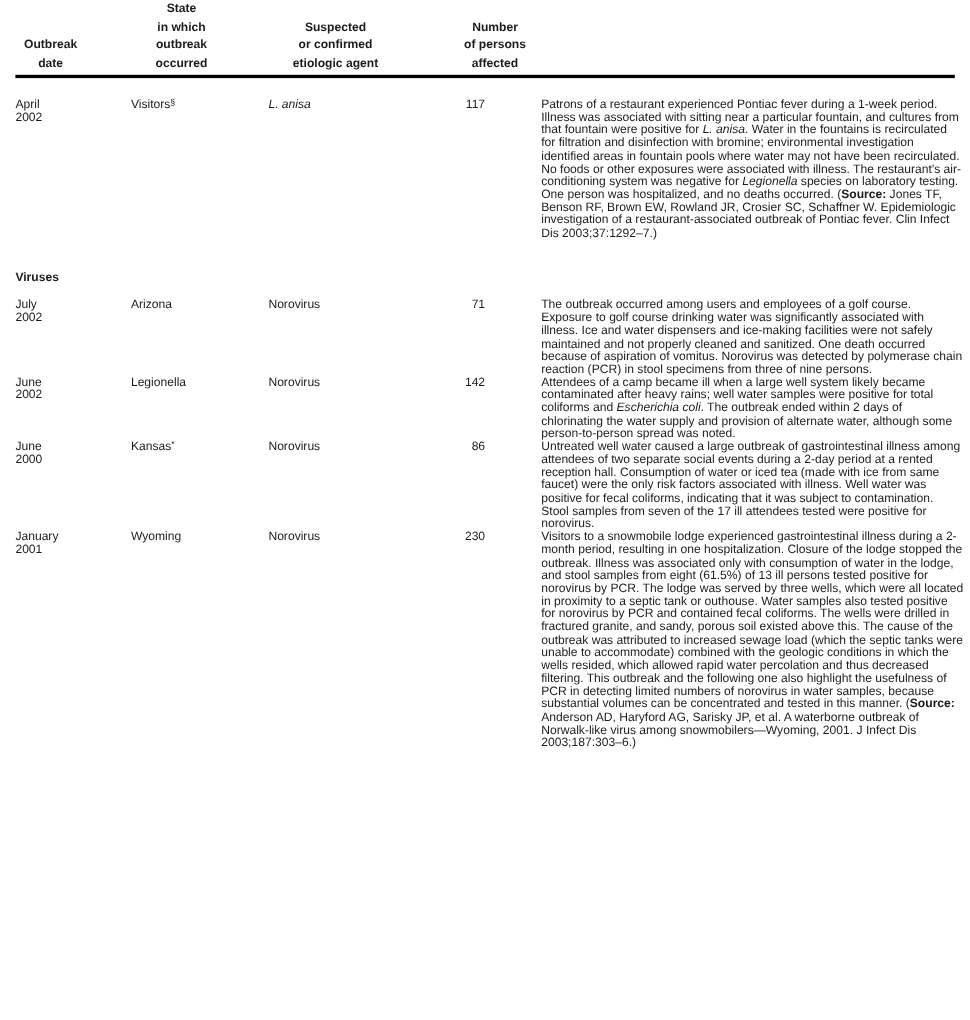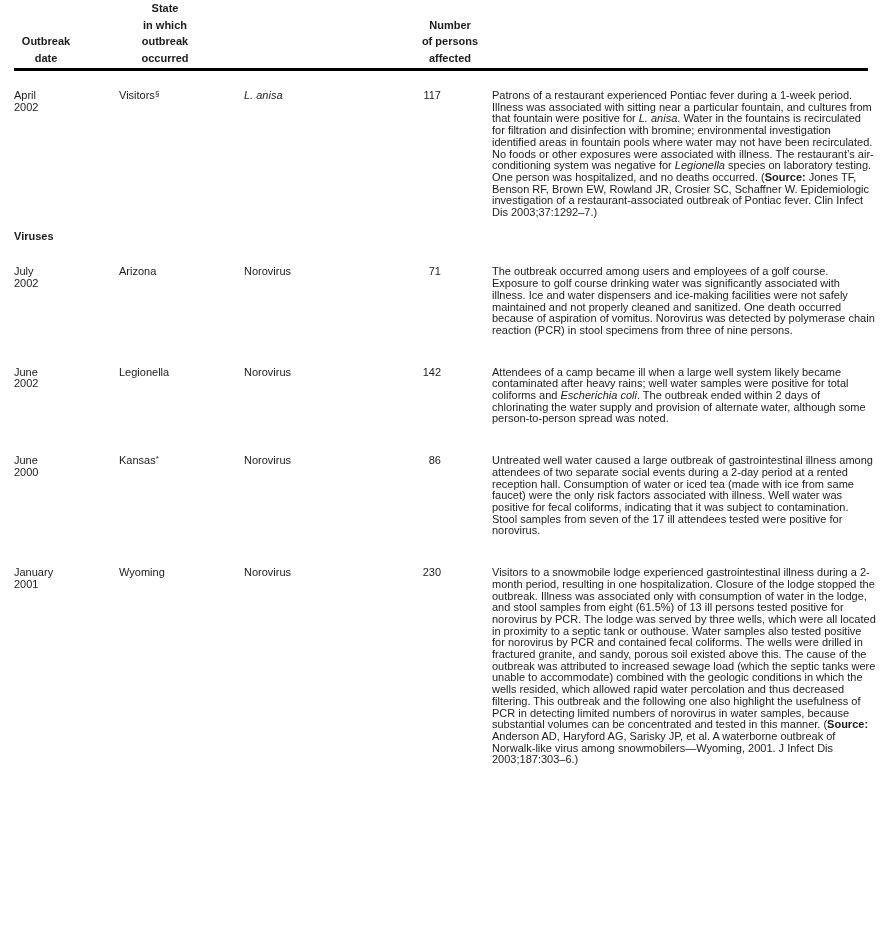--- a/index.html
+++ b/index.html
@@ -49,52 +49,54 @@
   
   .tbody {
     font-size: 11px;
     line-height: 11.7px;
   }
   .row {
     display: grid;
     grid-template-columns: 105px 125px 151px 51px 1fr;
     padding-left: 14px;
     padding-right: 6px;
-    margin-top: 30px;
   }
   .row.first { margin-top: 19px; }
-  .row.after-section { margin-top: 24px; }
+  .row.after-section { margin-top: 14px; }
   .cell { white-space: normal; }
   .c-date { white-space: pre-line; }
   .c-num  { text-align: right; padding-right: 5px; }
   .c-desc { padding-left: 46px; }
   sup.fnote {
     font-size: 8px;
     line-height: 0;
     vertical-align: 3px;
   }
   .section {
     font-weight: bold;
     font-size: 11px;
     padding-left: 14px;
-    margin-top: 12px;
+    margin-top: 28px;
   }
 </style>
 </head>
 <body>
 
 <div class="doc">
 
   <div class="thead">
     <div class="th th-date">Outbreak
 date</div>
     <div class="th th-state">State
 in which
 outbreak
 occurred</div>
+    <div class="th th-agent">Suspected
+or confirmed
+etiologic agent</div>
     <div class="th th-num">Number
 of persons
 affected</div>
   </div>
 
   <div class="rule"></div>
 
   <div class="tbody">
 
     <div class="row first">

